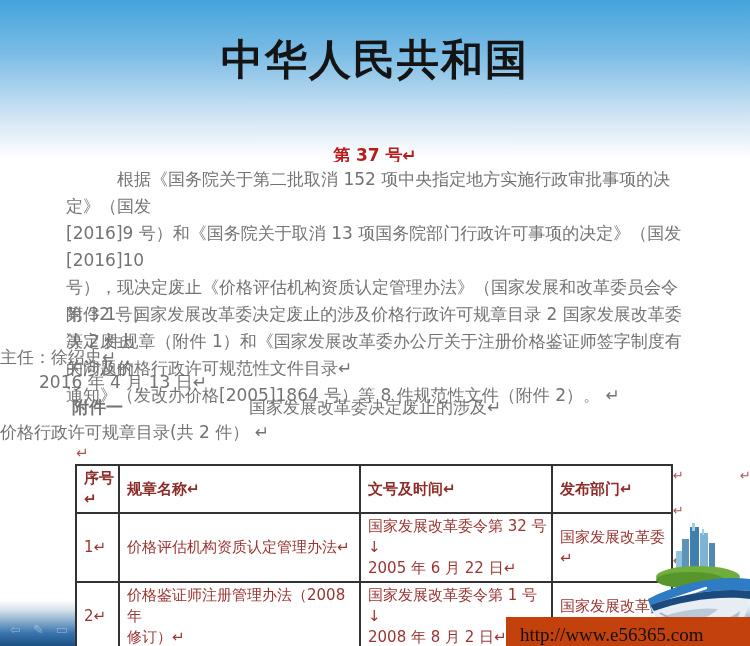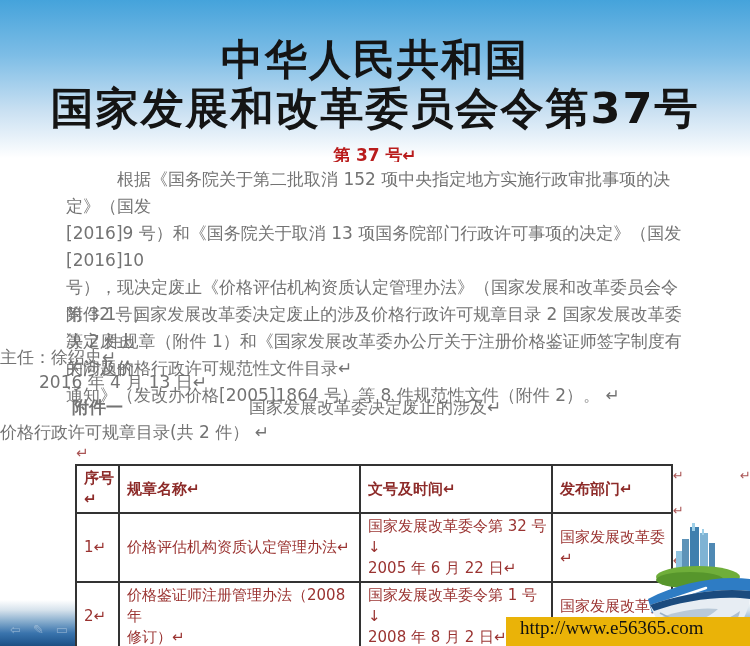--- a/index.html
+++ b/index.html
@@ -48,39 +48,38 @@
   .col-doc { width:192px; }
   .col-dept { width:120px; }
   .row-h { height:52px; }
 
   .outer-mark { position:absolute; font-size:13px; color:#a55; }
 
   
   .globe { position:absolute; left:648px; top:487px; width:102px; height:158px; }
 
   
-  .url-box { position:absolute; left:506px; top:617px; width:244px; height:29px; background:#eab308;
-             display:flex; align-items:flex-start; padding-left:14px; }
+  .url-box { position:absolute; left:506px; top:617px; width:244px; height:29px; background:#c2410c;
+             display:flex; align-items:flex-end; padding-left:14px; }
   .url-text { font-family:"Liberation Serif", serif; font-size:19px; color:#111111; }
 
   
   .nav-icons { position:absolute; left:10px; top:622px; width:120px; display:flex; gap:12px; }
   .nav-icons span { color:rgba(255,255,255,0.35); font-size:13px; line-height:16px; }
 </style>
 </head>
 <body>
 
 <div class="slide">
 
   <div class="bg-top"></div>
   <div class="bg-bottom"></div>
 
   <div class="title-block">
     <div class="title-line1">中华人民共和国</div>
-    <div class="title-line2">国家发展和改革委员会令第37号</div>
   </div>
 
   <div class="clip-head">
     <span class="clip-head-inner">第 37 号↵</span>
   </div>
 
   <div class="para1 red ws">　　　根据《国务院关于第二批取消 152 项中央指定地方实施行政审批事项的决定》（国发
 [2016]9 号）和《国务院关于取消 13 项国务院部门行政许可事项的决定》（国发[2016]10
 号），现决定废止《价格评估机构资质认定管理办法》（国家发展和改革委员会令第 32 号）
 等 2 件规章（附件 1）和《国家发展改革委办公厅关于注册价格鉴证师签字制度有关问题的

